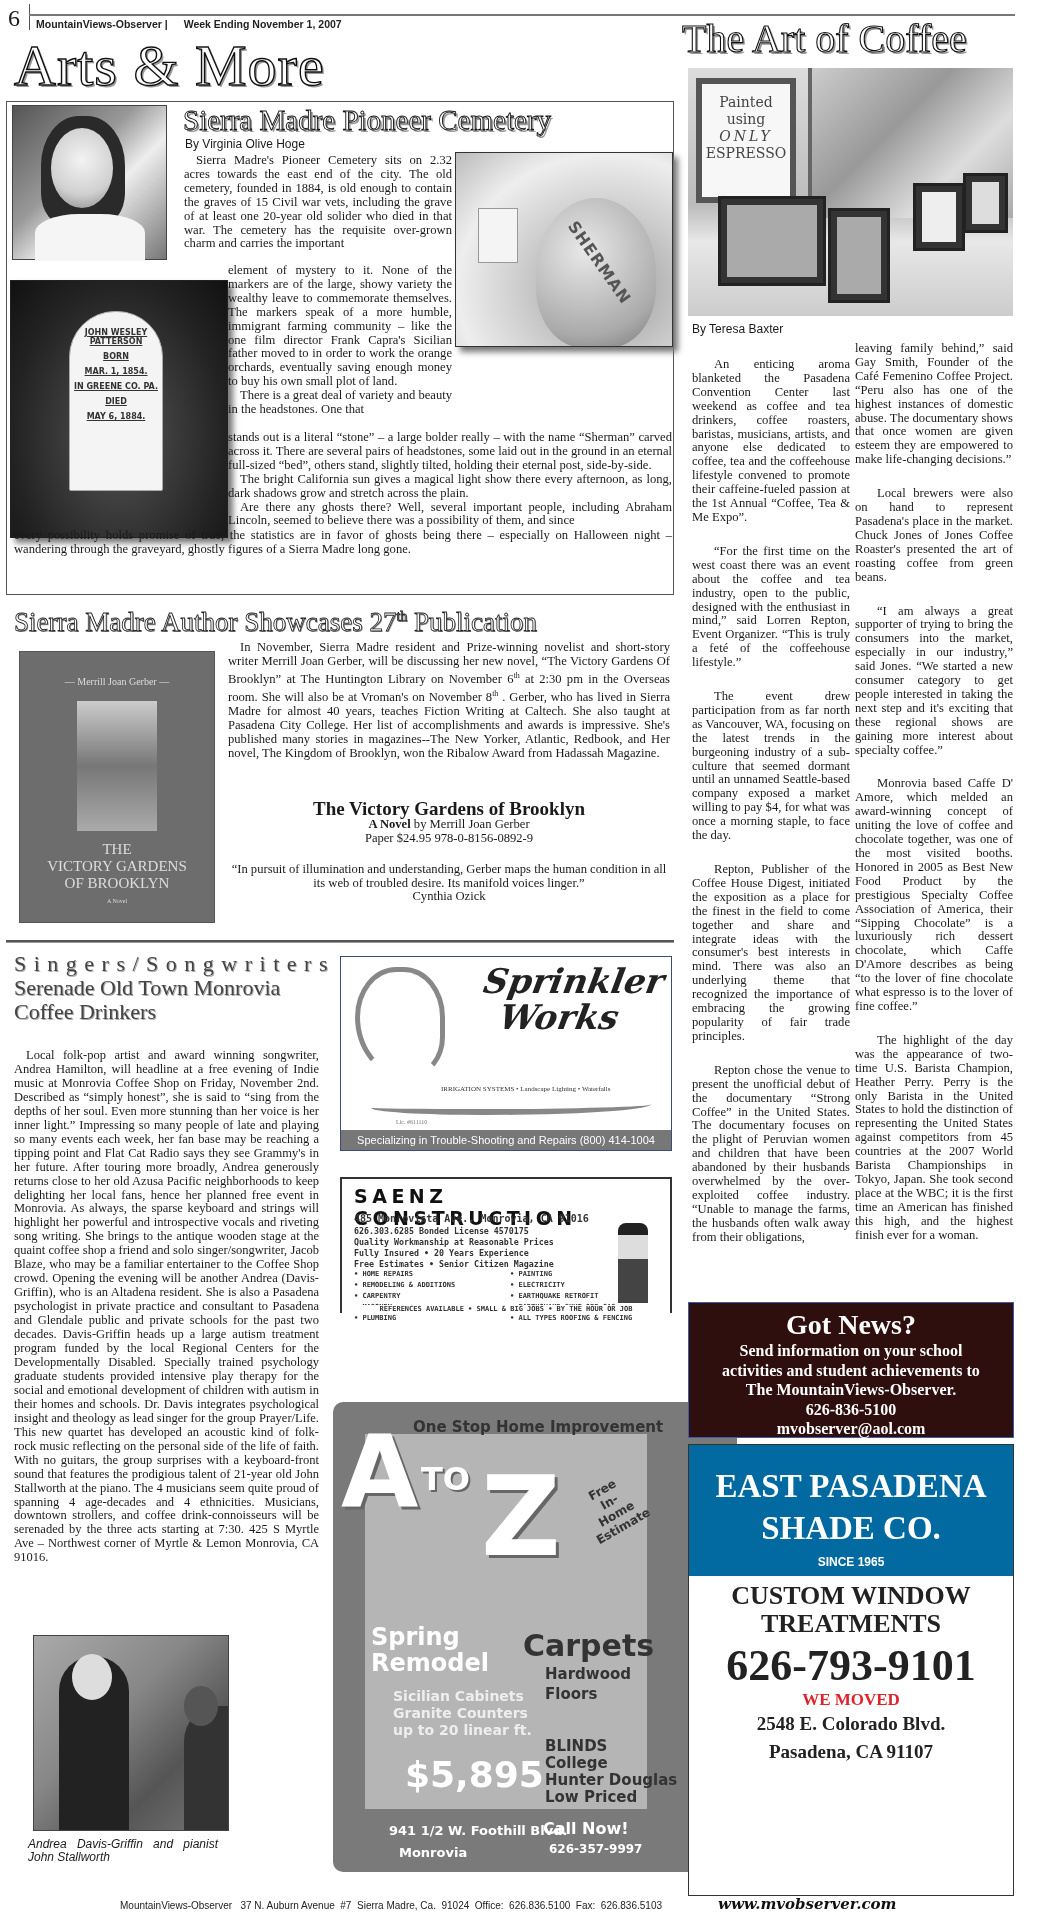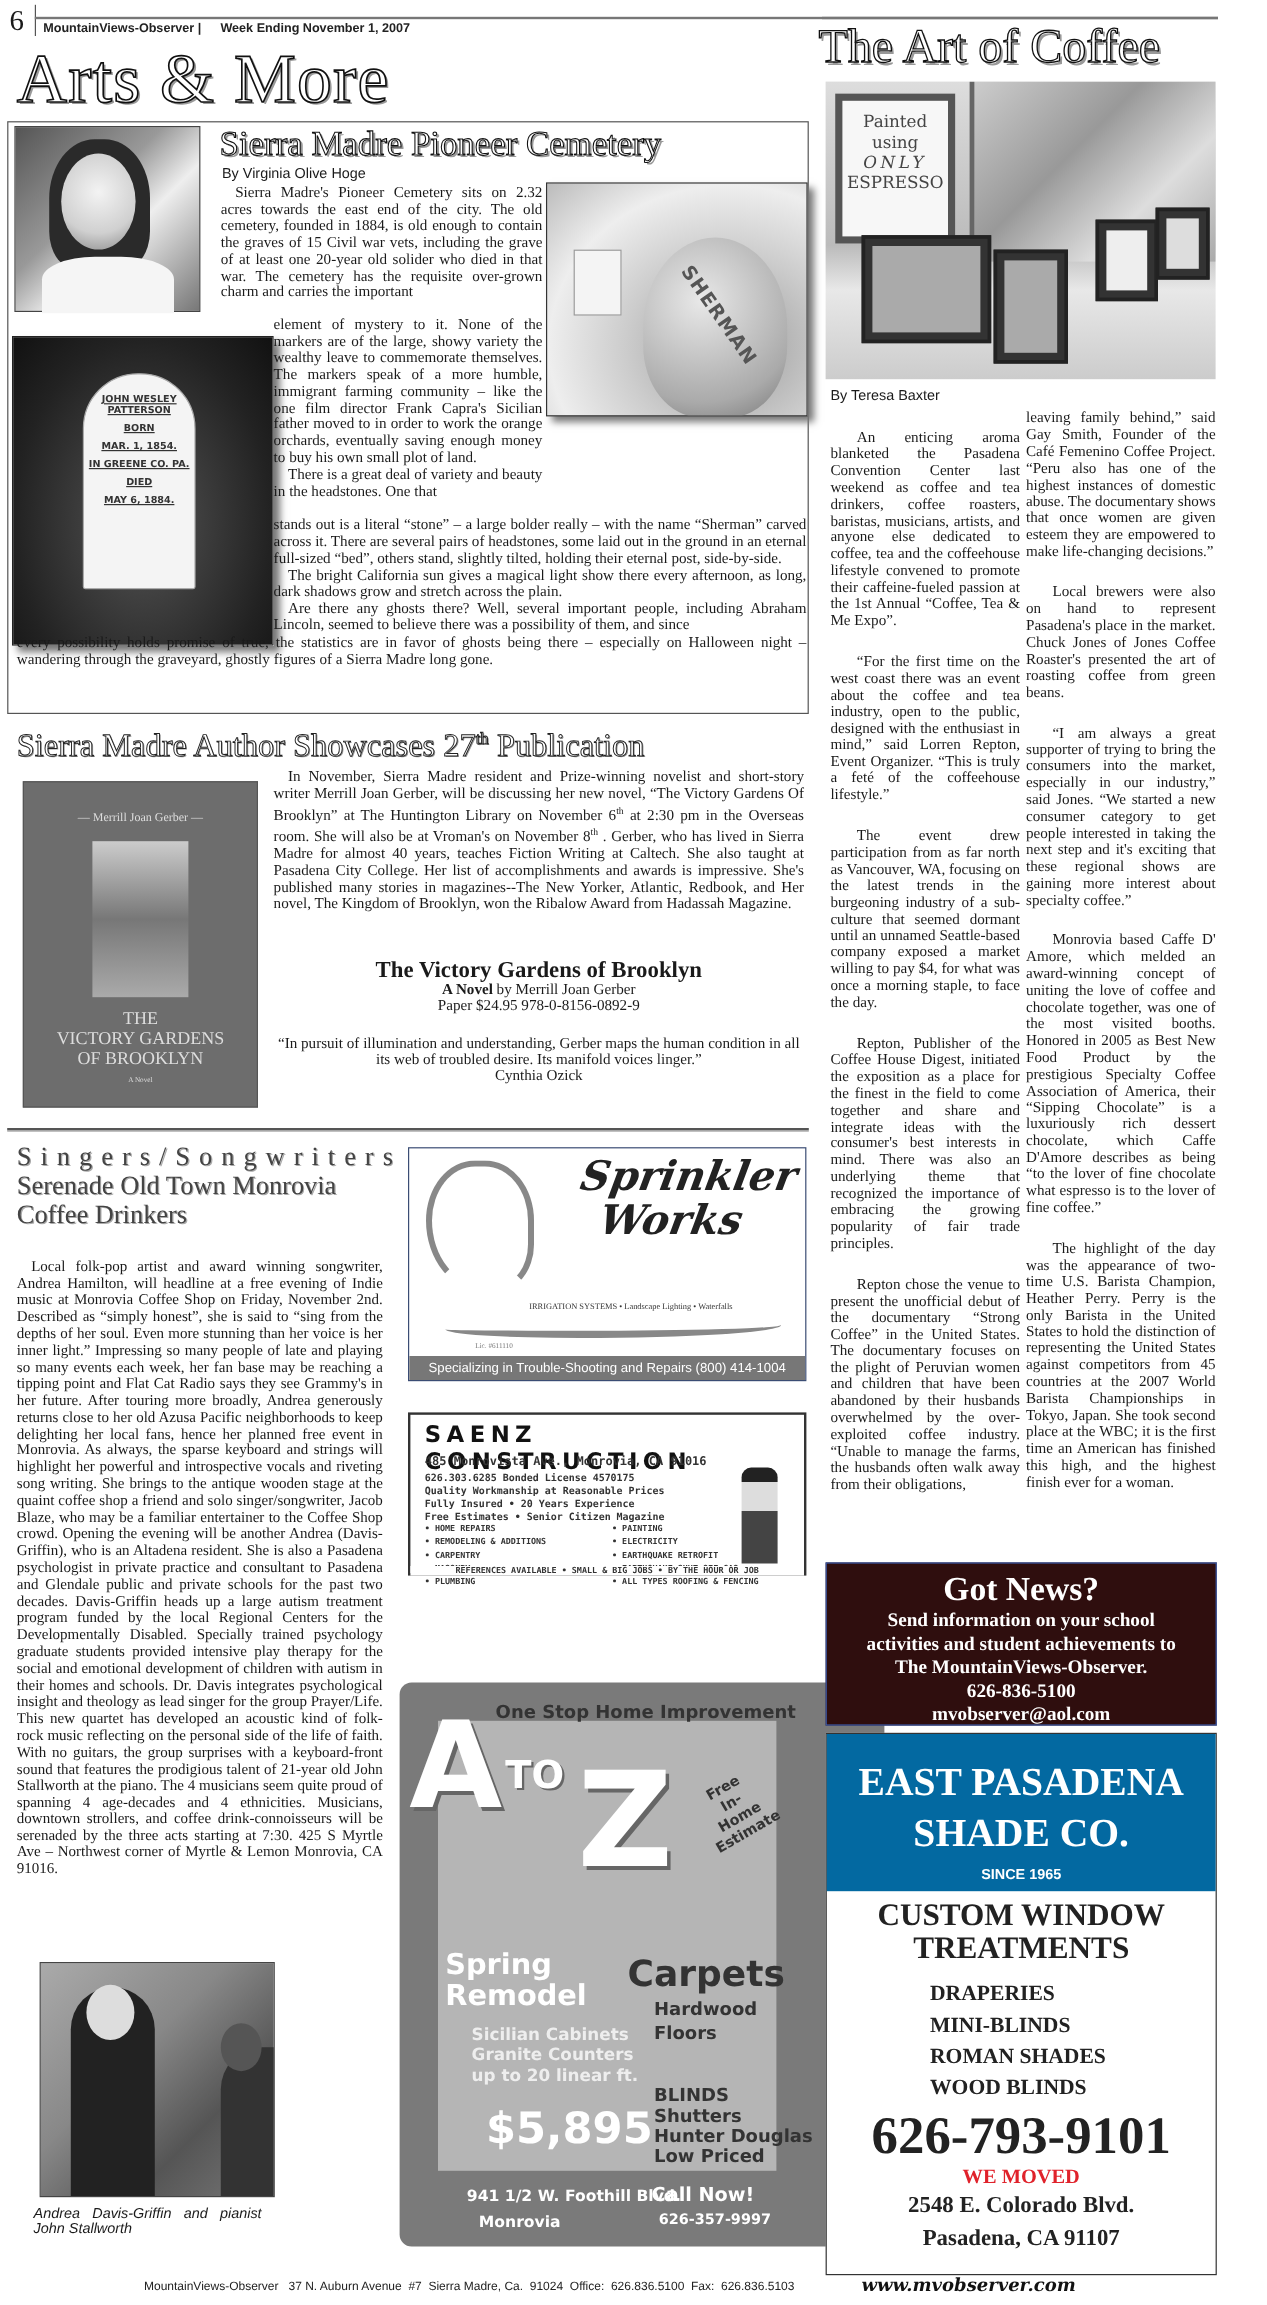--- a/index.html
+++ b/index.html
@@ -291,21 +291,21 @@
       <div>up to 20 linear ft.</div>
     </div>
   <div class="price">$5,895</div>
   <div class="carpets">Carpets</div>
   <div class="hardwood">
       <div>Hardwood</div>
       <div>Floors</div>
     </div>
   <div class="blinds">
       <div>BLINDS</div>
-      <div>Shutters</div>
+      <div>College</div>
       <div>Hunter Douglas</div>
       <div>Low Priced</div>
     </div>
   <div class="addr">
       <div>941 1/2 W. Foothill Blvd.</div>
       <div style="margin-left:10px">Monrovia</div>
     </div>
   <div class="call">Call Now!</div>
   <div class="phone">626-357-9997</div>
 </div>
@@ -359,26 +359,20 @@
 </div>
 
 <div class="abs shade-ad">
   <div class="top">
     <div class="name">EAST PASADENA</div>
     <div class="name">SHADE CO.</div>
     <div class="since">SINCE 1965</div>
   </div>
   <div class="custom">CUSTOM WINDOW</div>
   <div class="custom" style="margin-top:0">TREATMENTS</div>
-  <div class="items">
-    <div>DRAPERIES</div>
-      <div>MINI-BLINDS</div>
-      <div>ROMAN SHADES</div>
-      <div>WOOD BLINDS</div>
-  </div>
   <div class="phone">626-793-9101</div>
   <div class="moved">WE MOVED</div>
   <div class="addr">2548 E. Colorado Blvd.</div>
   <div class="addr">Pasadena, CA 91107</div>
 </div>
 
 <div class="abs footer-line">MountainViews-Observer   37 N. Auburn Avenue  #7  Sierra Madre, Ca.  91024  Office:  626.836.5100  Fax:  626.836.5103</div>
 <div class="abs footer-web">www.mvobserver.com</div>
 
 </body></html>

